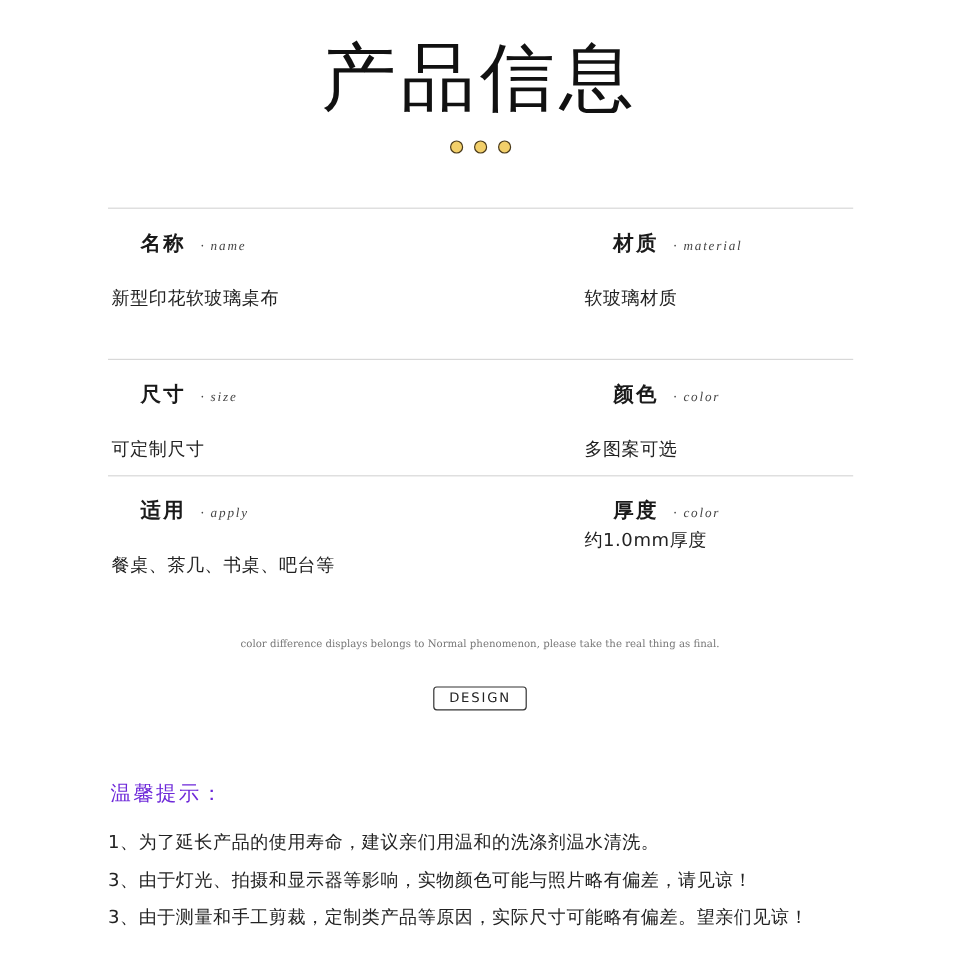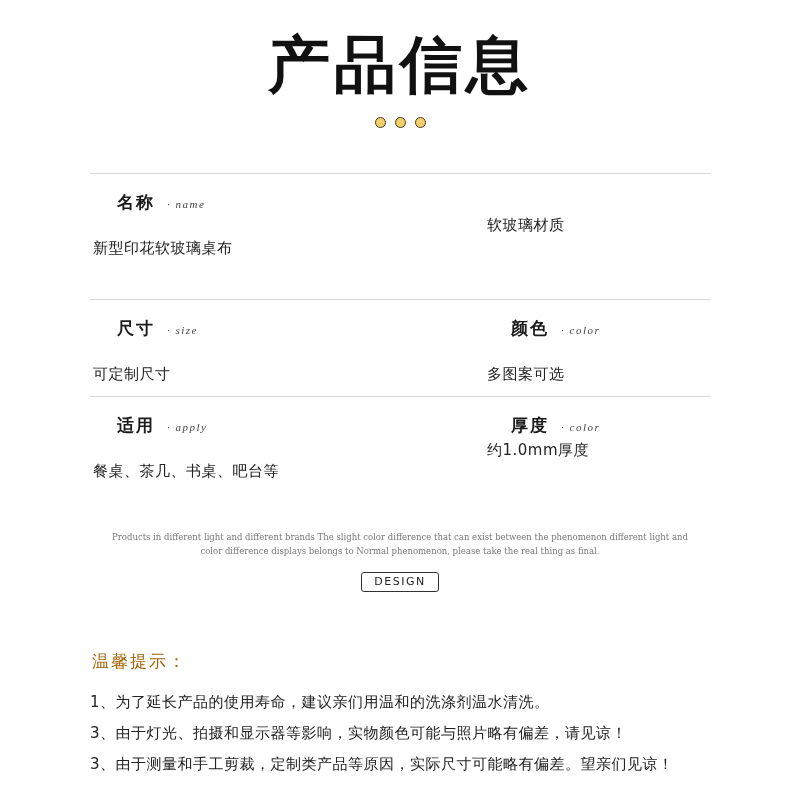--- a/index.html
+++ b/index.html
@@ -2,21 +2,21 @@
 <html><head>
   <meta charset="utf-8">
   <style>
     html, body { margin: 0; padding: 0; }
     body {
       width: 800px; height: 800px; background: #ffffff; position: relative; overflow: hidden;
       font-family: "DejaVu Sans", "Liberation Sans", sans-serif; color: #1a1a1a;
     }
     .title {
       position: absolute; top: 22px; left: 0; width: 800px; text-align: center;
-      font-size: 62px; font-weight: bold; letter-spacing: 4px; color: #111;
+      font-size: 62px; font-weight: normal; letter-spacing: 4px; color: #111;
       line-height: 86px;
     }
     .dots {
       position: absolute; top: 117px; left: 0; width: 800px; display: flex; justify-content: center; gap: 9px;
     }
     .dot {
       width: 11px; height: 11px; border-radius: 50%; background: #f2cf6a; border: 1.5px solid #4a3a1a; box-sizing: border-box;
     }
     .divider { position: absolute; left: 90px; width: 621px; height: 1px; background: #d8d8d8; }
     .cell { position: absolute; }
@@ -29,21 +29,21 @@
     .value { margin-top: 25px; font-size: 15px; color: #222; letter-spacing: 0.5px; }
     .disclaimer {
       position: absolute; top: 530px; left: 100px; width: 600px; text-align: center;
       font-family: "DejaVu Serif", "Liberation Serif", serif; font-size: 8.5px; color: #777; line-height: 14px;
     }
     .design-btn {
       position: absolute; top: 572px; left: 361px; width: 78px; height: 20px; box-sizing: border-box;
       border: 1.5px solid #333; border-radius: 3px; text-align: center; line-height: 17px;
       font-size: 11px; letter-spacing: 1.5px; color: #222; font-family: "DejaVu Sans", sans-serif;
     }
-    .tips-title { position: absolute; top: 650px; left: 92px; font-size: 17px; color: #a16207; letter-spacing: 2px; }
+    .tips-title { position: absolute; top: 650px; left: 92px; font-size: 17px; color: #6d28d9; letter-spacing: 2px; }
     .tip { position: absolute; left: 90px; font-size: 15px; color: #222; letter-spacing: 0.5px; white-space: nowrap; }
   </style>
 </head>
 <body>
 
 <div class="title">产品信息</div>
 
 <div class="dots">
   <span class="dot"></span>
   <span class="dot"></span>
@@ -53,20 +53,24 @@
 <div class="divider" style="top:173px"></div>
 
 <div class="cell" style="top:191px; left:93px">
   <div class="label">
       <span class="zh">名称</span>
       <span class="en">· name</span>
     </div>
   <div class="value">新型印花软玻璃桌布</div>
 </div>
 <div class="cell" style="top:191px; left:487px">
+  <div class="label">
+      <span class="zh">材质</span>
+      <span class="en">· material</span>
+    </div>
   <div class="value">软玻璃材质</div>
 </div>
 
 <div class="divider" style="top:299px"></div>
 
 <div class="cell" style="top:317px; left:93px">
   <div class="label">
       <span class="zh">尺寸</span>
       <span class="en">· size</span>
     </div>
@@ -91,21 +95,20 @@
 </div>
 <div class="cell" style="top:414px; left:487px">
   <div class="label">
       <span class="zh">厚度</span>
       <span class="en">· color</span>
     </div>
   <div class="value" style="margin-top:4px">约1.0mm厚度</div>
 </div>
 
 <div class="disclaimer">
-  <div>Products in different light and different brands The slight color difference that can exist between the phenomenon different light and</div>
   <div>color difference displays belongs to Normal phenomenon, please take the real thing as final.</div>
 </div>
 
 <div class="design-btn">DESIGN</div>
 
 <div class="tips-title">温馨提示：</div>
 <div class="tip" style="top:693px">1、为了延长产品的使用寿命，建议亲们用温和的洗涤剂温水清洗。</div>
 <div class="tip" style="top:724px">3、由于灯光、拍摄和显示器等影响，实物颜色可能与照片略有偏差，请见谅！</div>
 <div class="tip" style="top:755px">3、由于测量和手工剪裁，定制类产品等原因，实际尺寸可能略有偏差。望亲们见谅！</div>
 

